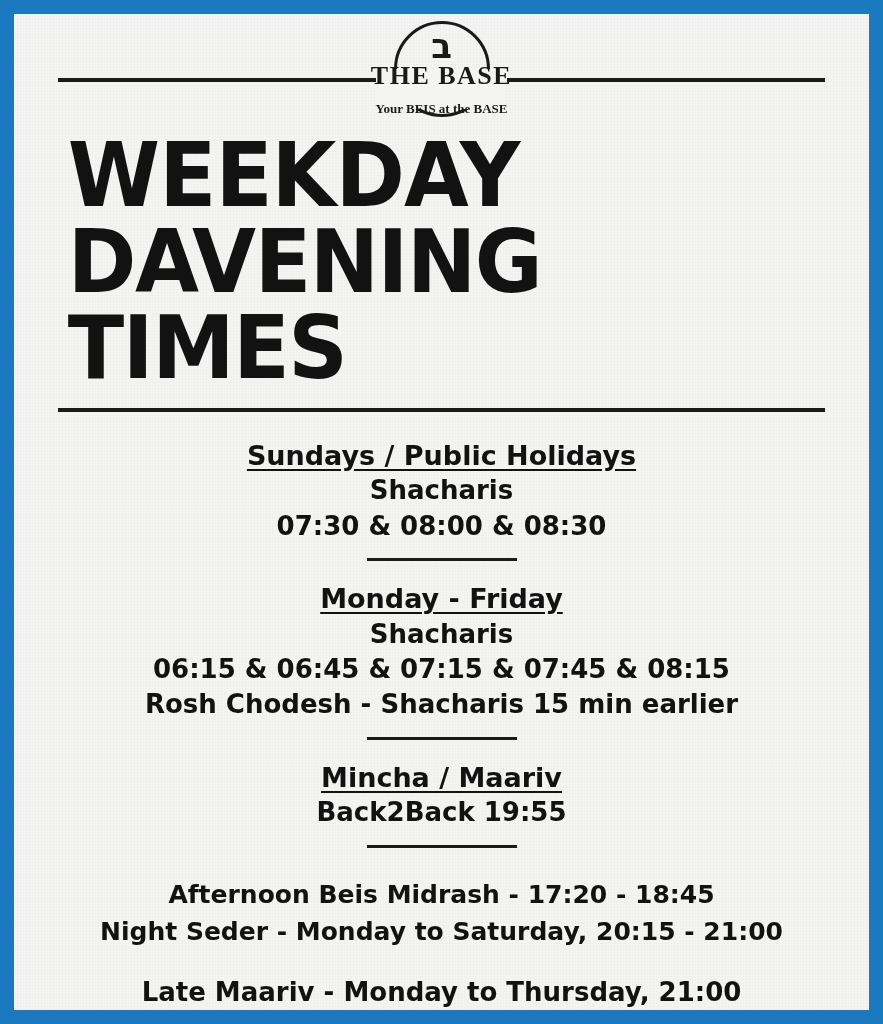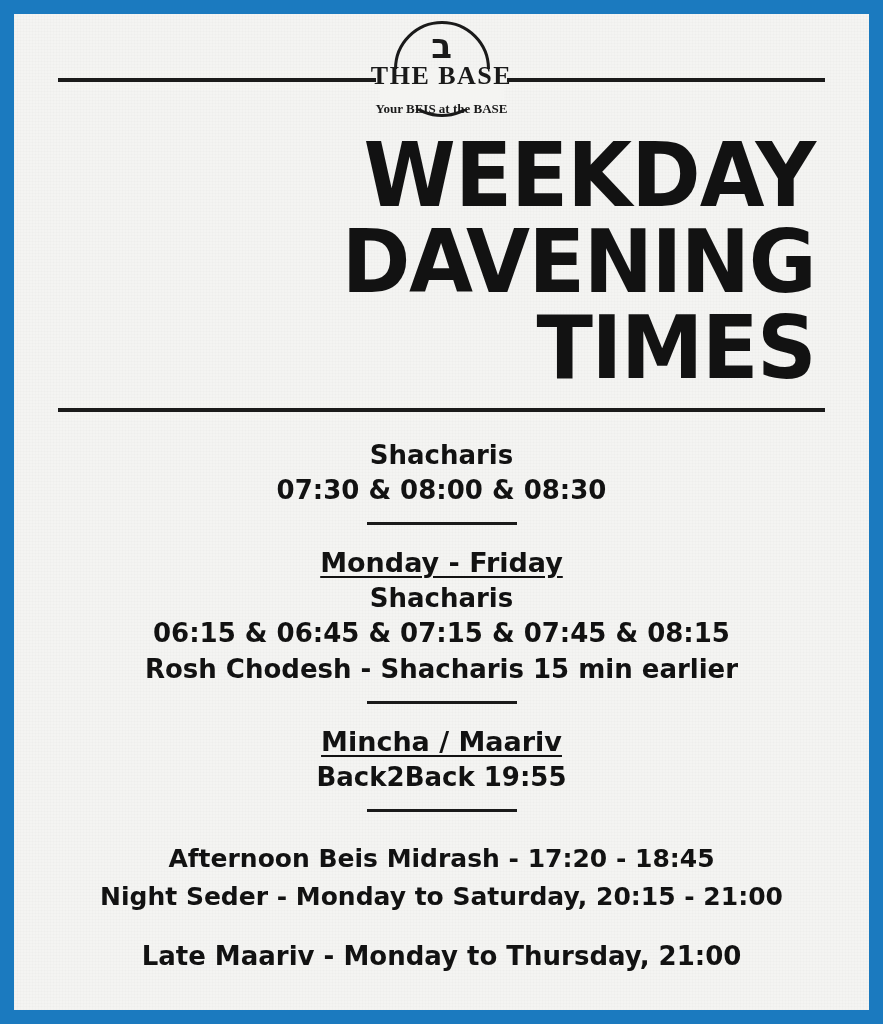--- a/index.html
+++ b/index.html
@@ -100,21 +100,21 @@
     width: 150px;
     text-align: center;
     font-family: Liberation Serif, serif;
     font-size: 13px;
     font-weight: bold;
     color: #1a1a1a;
   }
 
   
   .title-block {
-    text-align: right;
+    text-align: left;
     margin-top: 6px;
   }
   .title-line {
     font-family: "DejaVu Sans", sans-serif;
     font-weight: bold;
     font-size: 89px;
     line-height: 0.98;
     letter-spacing: -1px;
     color: #121212;
     transform: scaleX(0.94);
@@ -183,20 +183,21 @@
 
   <div class="title-block">
     <div class="title-line">WEEKDAY</div>
     <div class="title-line second">DAVENING TIMES</div>
   </div>
   <div class="title-rule"></div>
 
   <div class="body">
 
     <div class="section">
+      <div class="sec-head">Sundays / Public Holidays</div>
       <div class="sec-line">Shacharis</div>
       <div class="sec-line">07:30 &amp; 08:00 &amp; 08:30</div>
       <div class="divider"></div>
     </div>
 
     <div class="section">
       <div class="sec-head">Monday - Friday </div>
       <div class="sec-line">Shacharis</div>
       <div class="sec-line">06:15 &amp; 06:45 &amp; 07:15 &amp; 07:45 &amp; 08:15</div>
       <div class="sec-line">Rosh Chodesh - Shacharis 15 min earlier</div>

